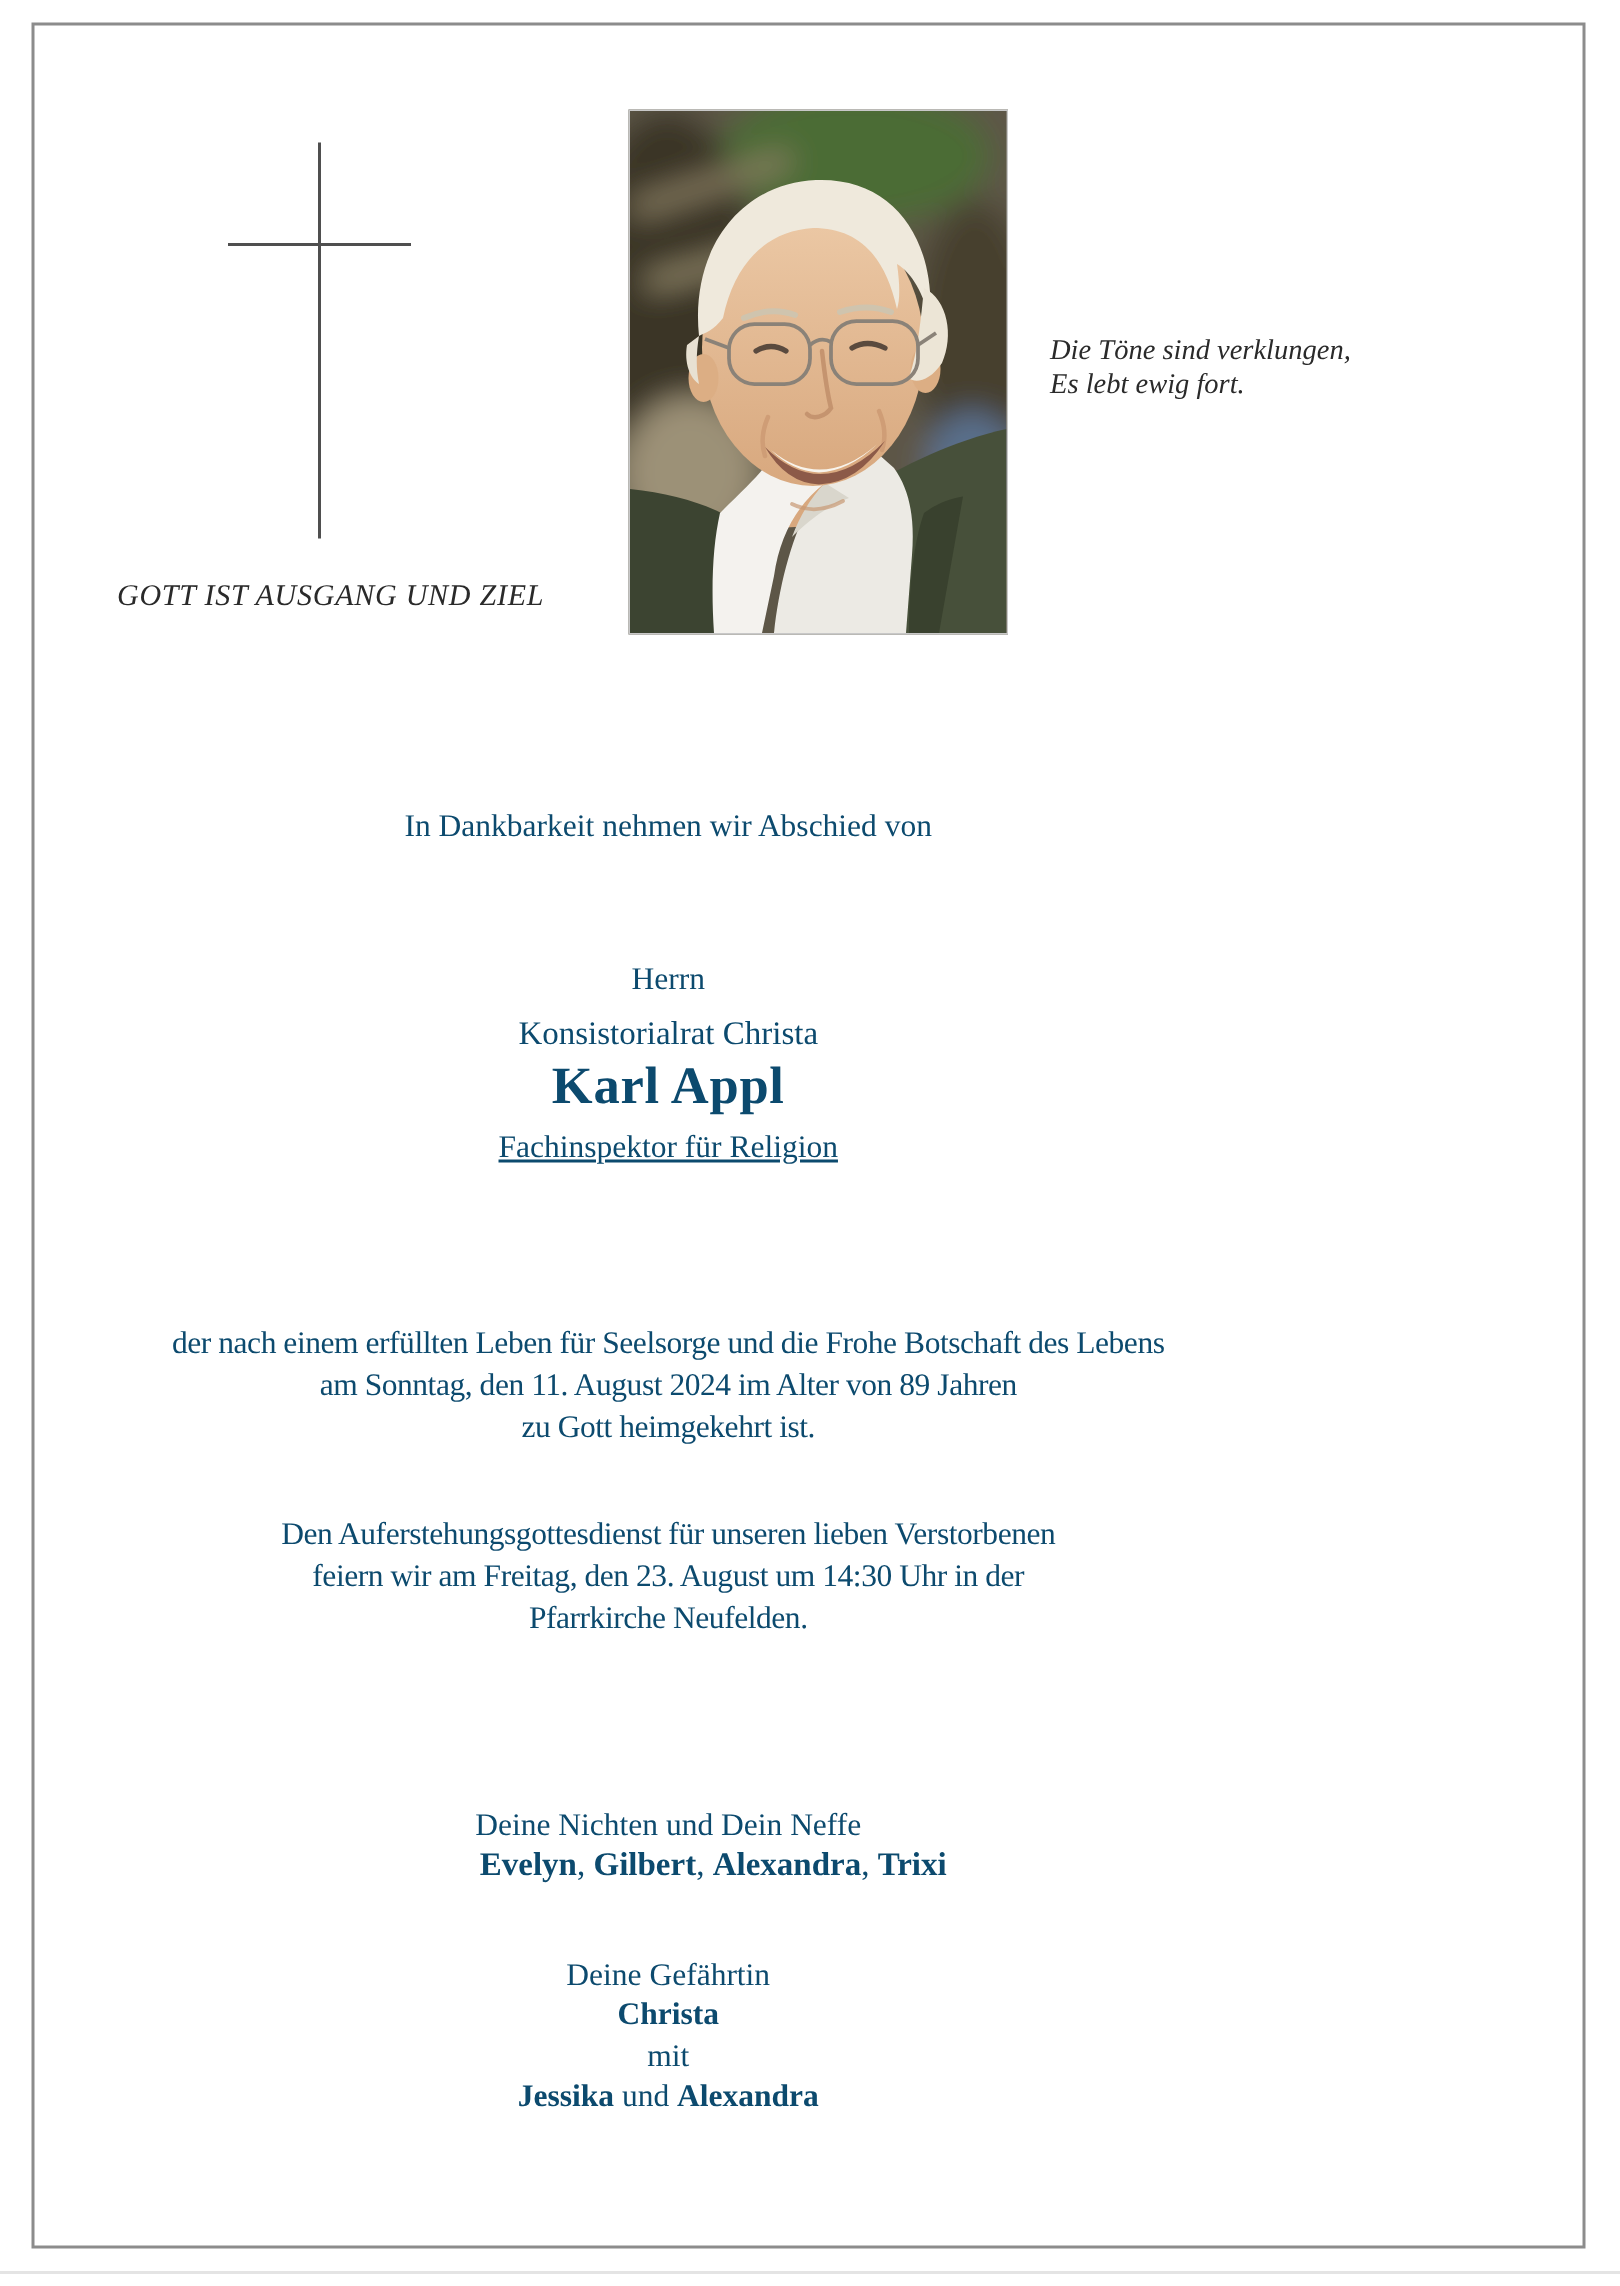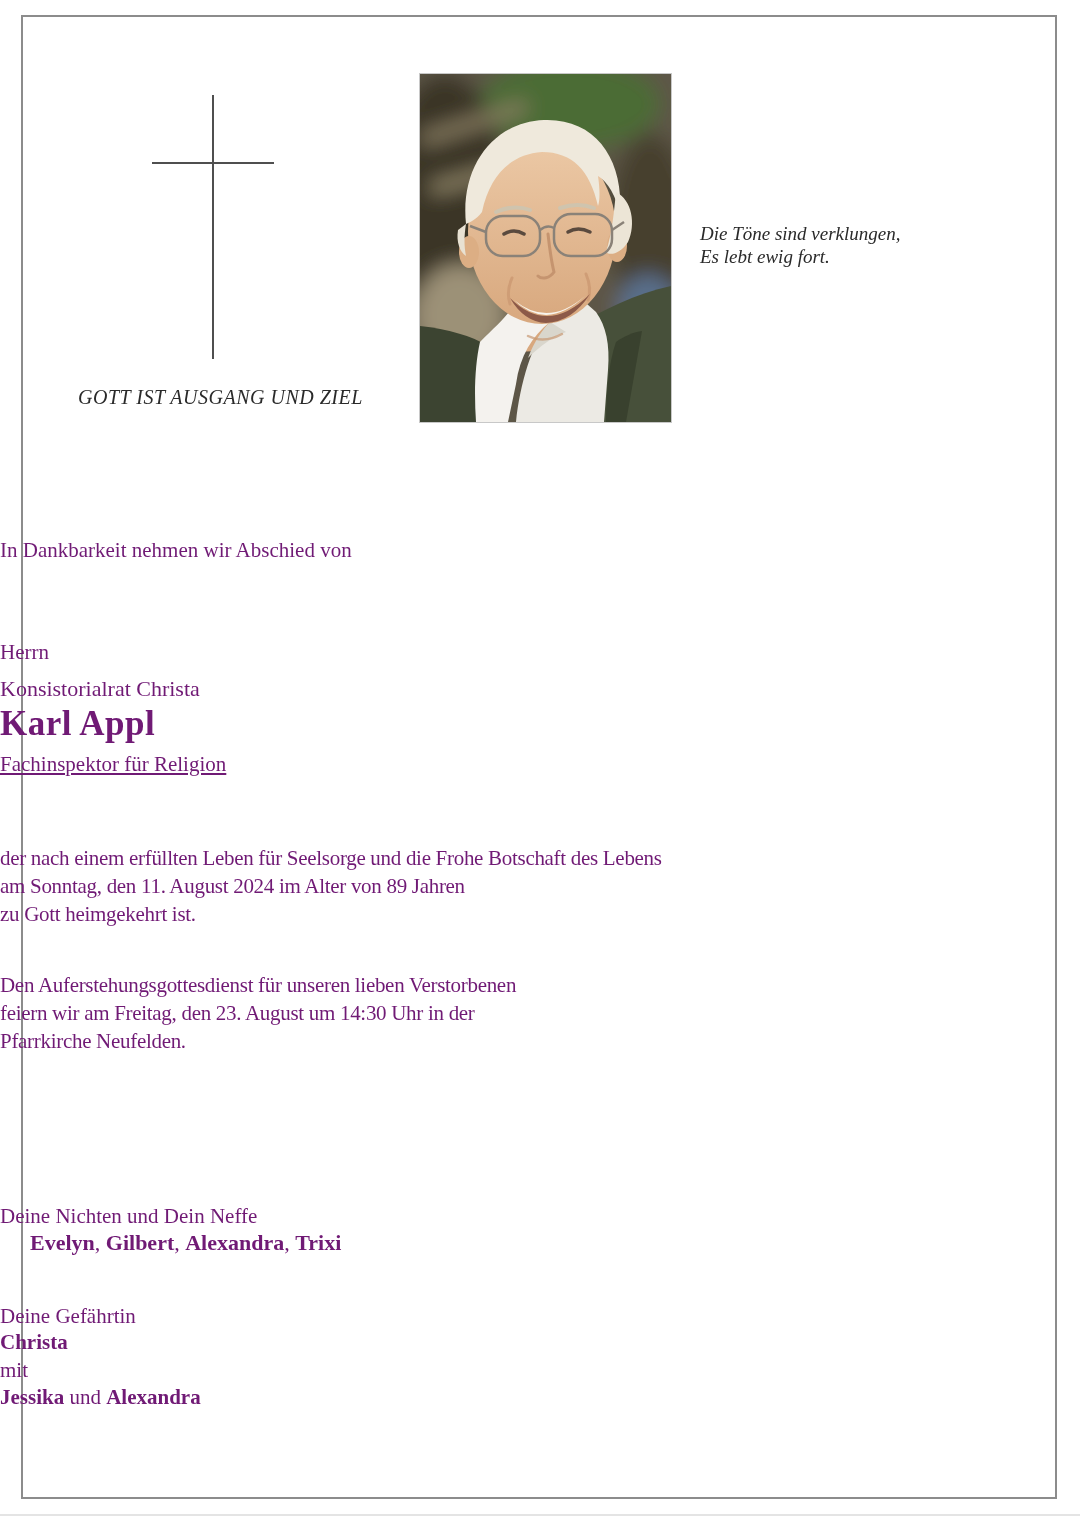--- a/index.html
+++ b/index.html
@@ -17,27 +17,27 @@
   .photo{position:absolute;left:419px;top:73px;width:251px;height:348px;
          border:1px solid #c8c8c8;box-sizing:content-box;overflow:hidden;background:#5d5646;}
   .photo svg{display:block;}
 
   
   .verse{position:absolute;left:700px;top:222px;width:320px;text-align:left;
          font-style:italic;font-size:19px;line-height:23px;color:#2a2a2a;}
   .motto{position:absolute;left:78px;top:386px;font-style:italic;font-size:20px;
          letter-spacing:0.5px;color:#2a2a2a;text-align:center;}
 
-  .c{position:absolute;left:0;width:891px;color:#701a75;}
+  .c{position:absolute;left:0;width:891px;text-align:center;color:#0c4a6e;}
   .intro{top:538px;font-size:21px;}
   .salutation{top:640px;font-size:21px;}
   .honorific{top:676px;font-size:22px;}
   .deceased{top:704px;font-size:35px;font-weight:bold;letter-spacing:0.5px;}
   .profession{top:752px;font-size:21px;text-decoration:underline;}
-  .para{font-size:21px;line-height:28px;letter-spacing:-0.3px;}
+  .para{font-size:21px;line-height:28px;letter-spacing:-0.3px;margin-top:37px;}
   .obituary{top:844px;}
   .service{top:971px;}
   .memorial{top:1134px;font-size:24px;font-weight:bold;font-style:italic;}
   .nieces-label{top:1204px;font-size:21px;}
   .nieces-names{top:1230px;font-size:22px;margin-left:30px;}
   .companion-label{top:1304px;font-size:21px;}
   .companion-name{top:1330px;font-size:21px;font-weight:bold;}
   .with-word{top:1358px;font-size:21px;}
   .children-names{top:1385px;font-size:21px;}
   .b{font-weight:bold;}

